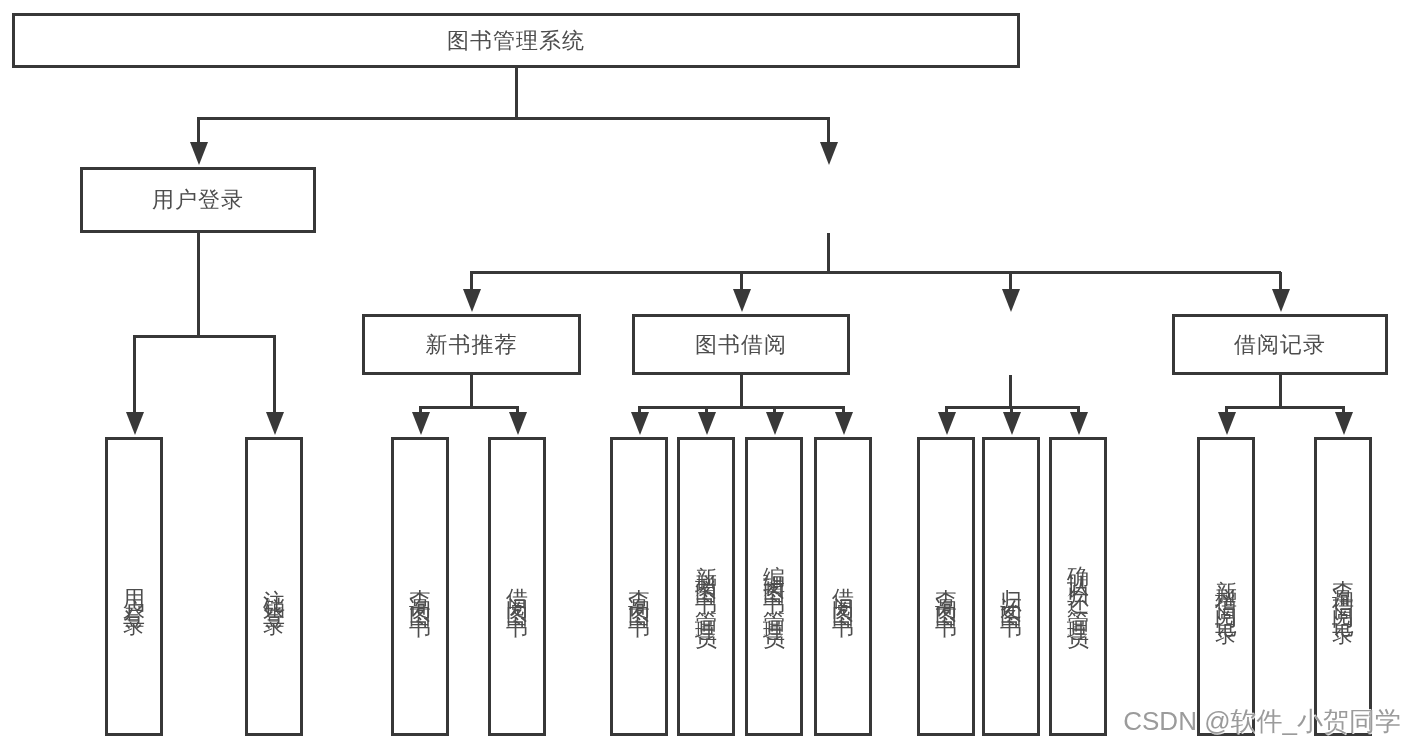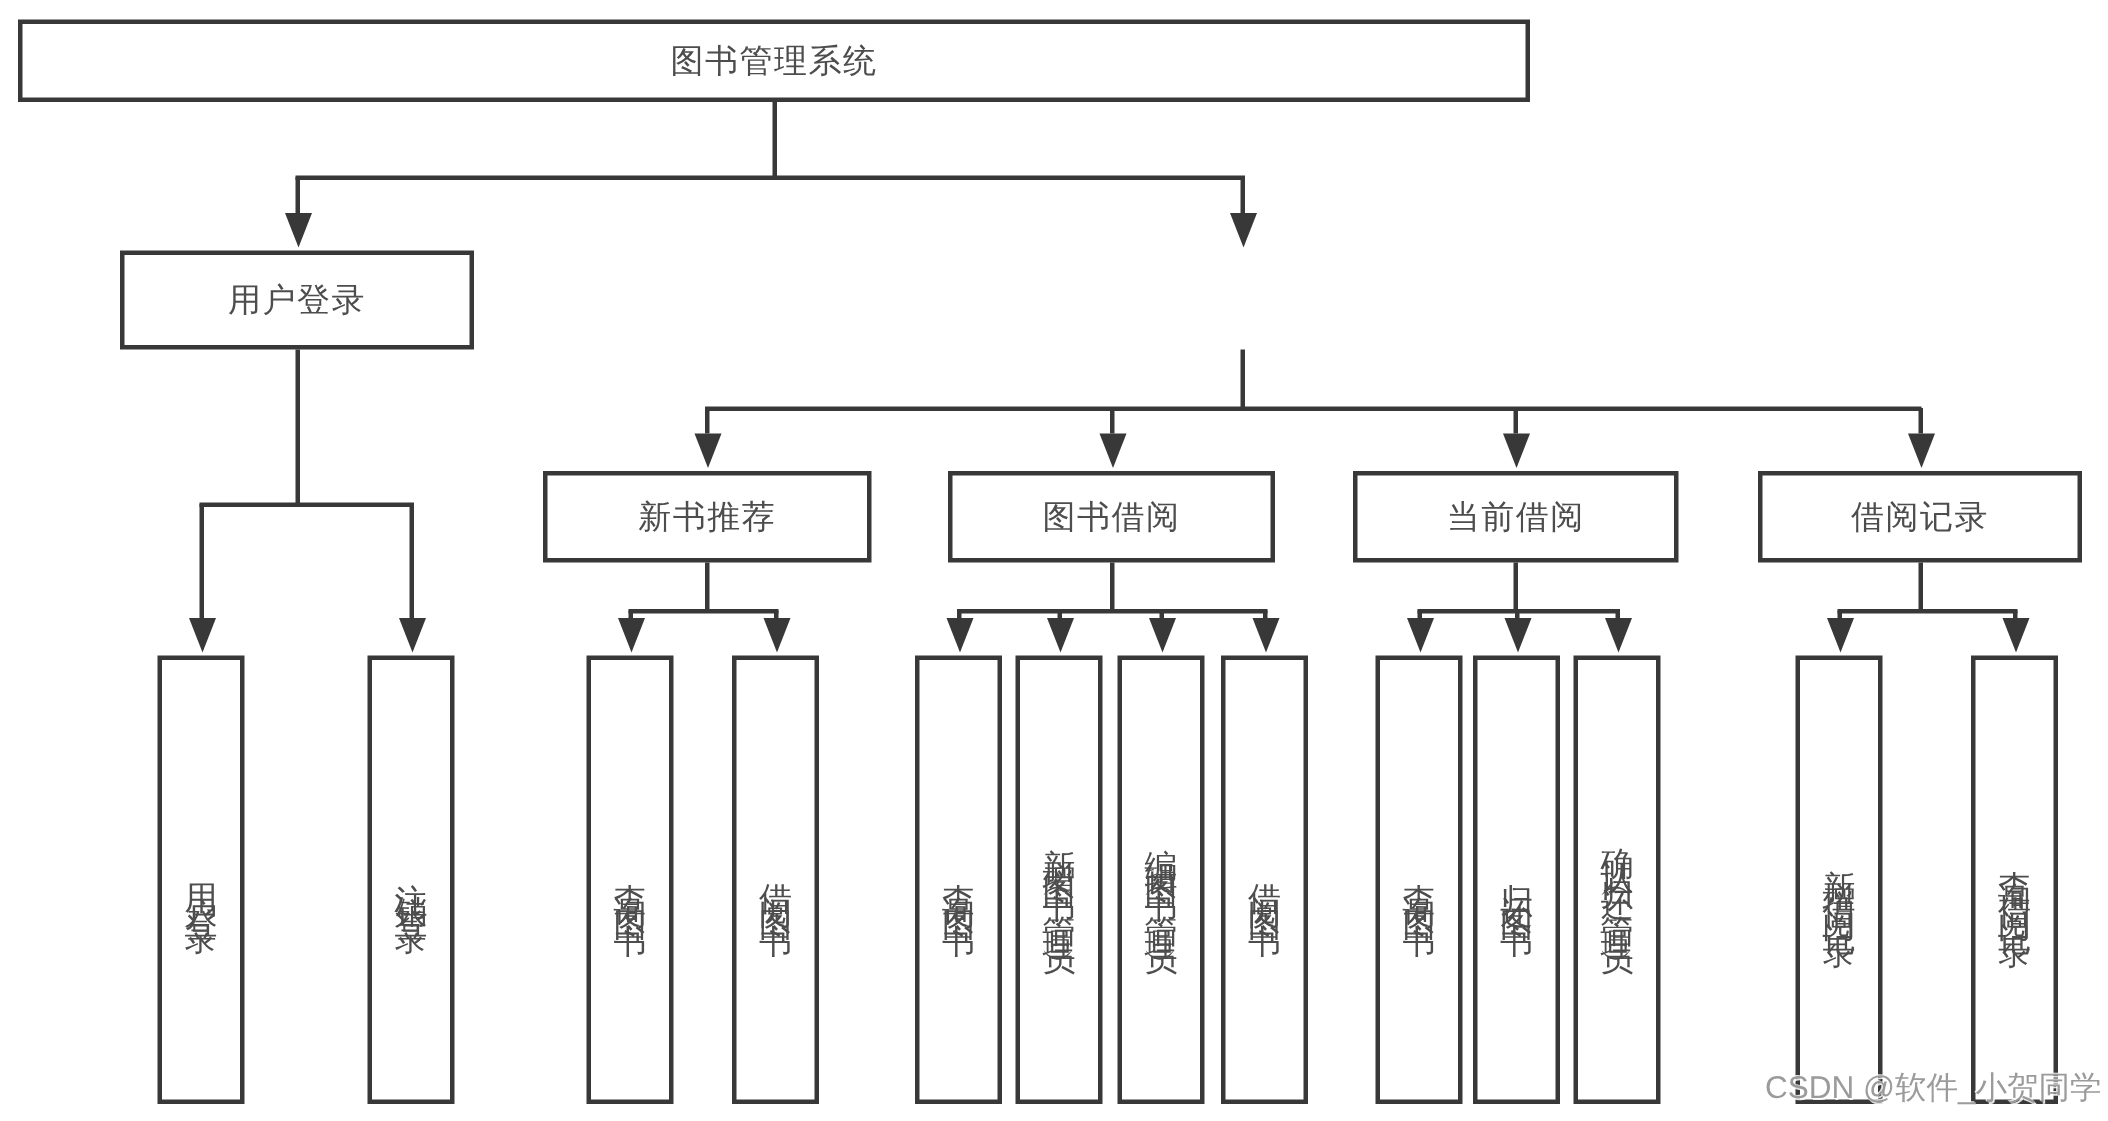--- a/index.html
+++ b/index.html
@@ -21,21 +21,21 @@
   .vl{position:absolute;width:3px;background:#383838;}
   .hl{position:absolute;height:3px;background:#383838;}
   .drop{position:absolute;width:3px;background:#383838;}
   .drop::after{
     content:"";position:absolute;top:100%;left:50%;transform:translateX(-50%);
     border:9px solid transparent;border-bottom:0;border-top:23px solid #383838;
     width:0;height:0;
   }
   
   .watermark{
-    position:absolute;right:4px;bottom:8px;color:#9b9b9b;font-size:21px;
+    position:absolute;right:4px;bottom:8px;color:#9b9b9b;font-size:26px;
     text-shadow:1px 1px 0 rgba(255,255,255,.85),-1px -1px 0 rgba(255,255,255,.85);
     white-space:nowrap;
   }
 </style>
 </head>
 <body>
 
 <div id="canvas">
 
   <div class="node" style="left:12px;top:13px;width:1008px;height:55px;">图书管理系统</div>
@@ -54,21 +54,20 @@
 
   <div class="vl" style="left:827px;top:233px;height:41px;"></div>
   <div class="hl" style="left:470px;top:271px;width:811px;"></div>
   <div class="drop" style="left:470px;top:272px;height:17px;"></div>
   <div class="drop" style="left:740px;top:272px;height:17px;"></div>
   <div class="drop" style="left:1009px;top:272px;height:17px;"></div>
   <div class="drop" style="left:1279px;top:272px;height:17px;"></div>
 
   <div class="node" style="left:632px;top:314px;width:218px;height:61px;">图书借阅</div>
   <div class="node" style="left:362px;top:314px;width:219px;height:61px;">新书推荐</div>
-  <div class="node" style="left:902px;top:314px;width:217px;height:61px;">当前借阅</div>
   <div class="node" style="left:1172px;top:314px;width:216px;height:61px;">借阅记录</div>
 
   <div class="vl" style="left:470px;top:375px;height:33px;"></div>
   <div class="hl" style="left:419px;top:406px;width:100px;"></div>
   <div class="drop" style="left:419px;top:407px;height:5px;"></div>
   <div class="drop" style="left:516px;top:407px;height:5px;"></div>
 
   <div class="vl" style="left:740px;top:375px;height:33px;"></div>
   <div class="hl" style="left:638px;top:406px;width:207px;"></div>
   <div class="drop" style="left:638px;top:407px;height:5px;"></div>

